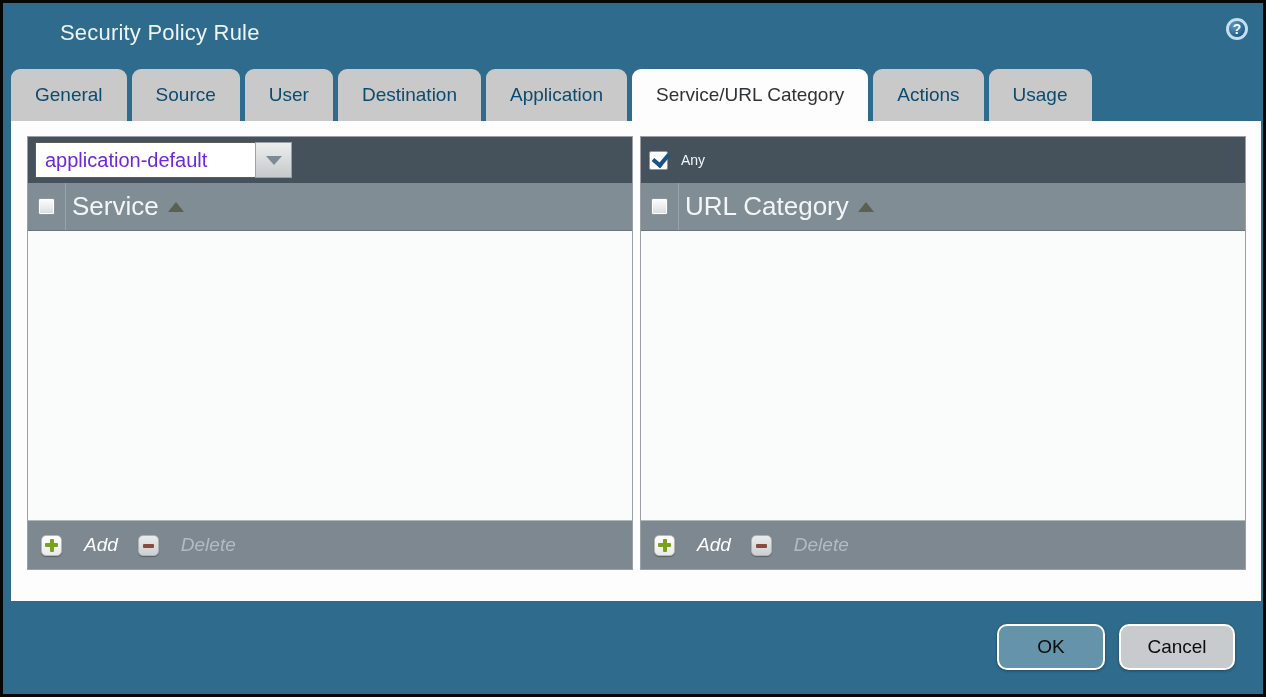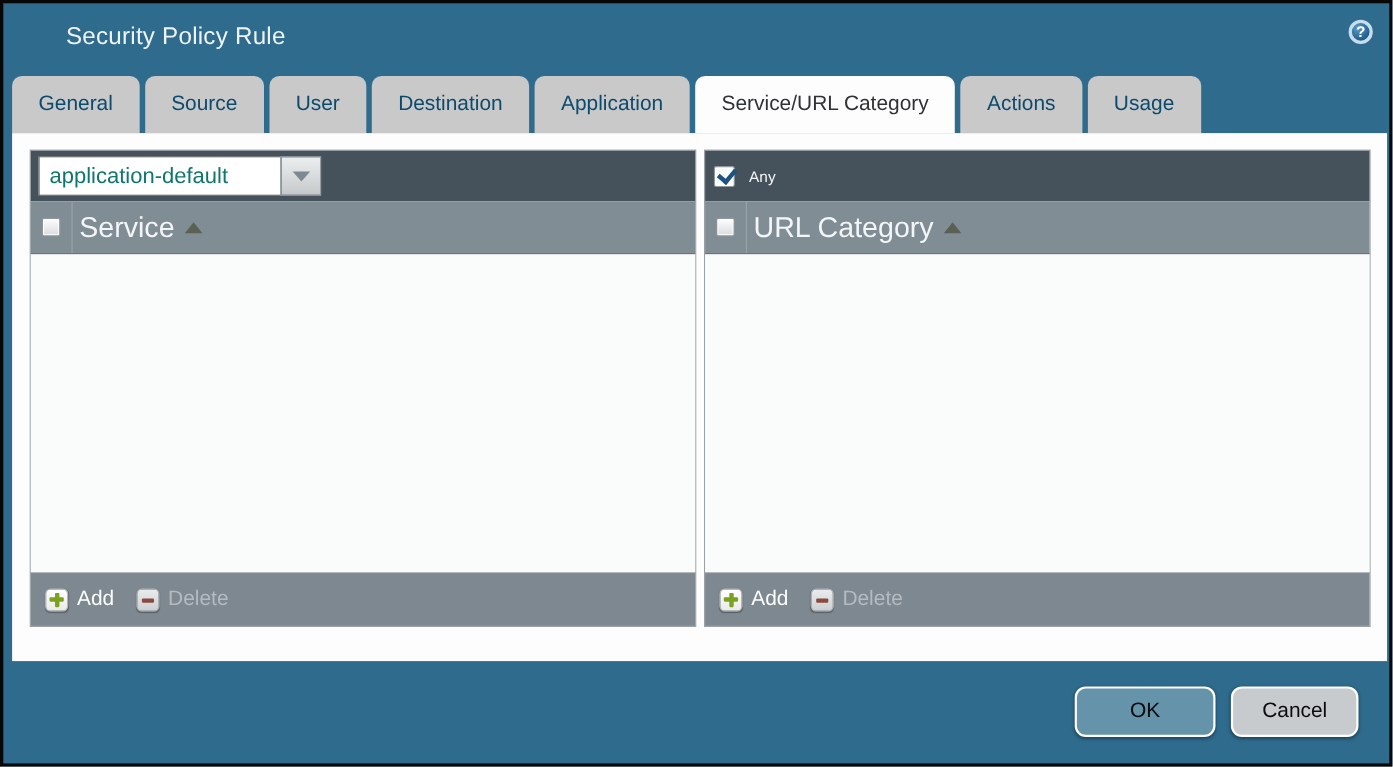--- a/index.html
+++ b/index.html
@@ -28,21 +28,21 @@
   .panel { position:absolute; top:15px; width:606px; height:434px; border:1px solid #9aa0a5;
            display:flex; flex-direction:column; background:#fafbfb; }
   .panel-left { left:16px; }
   .panel-right { left:629px; }
 
   .panel-toolbar { height:46px; background:#46525b; flex:0 0 auto; display:flex; align-items:center;
                    padding-left:7px; }
 
   .combo { display:flex; align-items:stretch; height:36px; }
   .combo-input { width:220px; height:36px; border:1px solid #5c5c5c; border-right:none; background:#ffffff;
-                 font-family:"Liberation Sans", sans-serif; font-size:20px; color:#0f766e; padding:0 0 0 9px; outline:none; }
+                 font-family:"Liberation Sans", sans-serif; font-size:20px; color:#6d28d9; padding:0 0 0 9px; outline:none; }
   .combo-btn { width:37px; height:36px; background:linear-gradient(#eceeee,#c6c9cb); border:1px solid #9aa2a7;
                display:flex; align-items:center; justify-content:center; cursor:pointer; }
   .chevron-down { width:0; height:0; border-left:8px solid transparent; border-right:8px solid transparent;
                   border-top:9px solid #7e8a93; }
 
   .any-row { display:flex; align-items:center; gap:13px; padding-left:8px; }
   .any-label { color:#f2f5f7; font-size:14px; }
 
   .table-header { height:48px; background:#808d95; flex:0 0 auto; display:flex; align-items:center;
                   border-bottom:1px solid #6d757c; position:relative; }
@@ -55,40 +55,40 @@
   .checkbox { width:17px; height:17px; border:1px solid #8f979c; border-radius:2px;
               background:linear-gradient(#fefefe,#d9dcde); box-shadow:inset 0 0 0 1px #ffffff; cursor:pointer; }
   .checkbox.checked { width:19px; height:19px; background:#fbfcfd; position:relative; overflow:visible; }
   .checkbox.checked::after { content:""; position:absolute; left:3px; top:1px; width:12px; height:7px;
               border-left:4px solid #1d5380; border-bottom:4px solid #1d5380; transform:rotate(-50deg); }
 
   .table-body { flex:1 1 auto; background:#fafbfb; }
 
   .panel-footer { height:49px; background:#7e8891; flex:0 0 auto; display:flex; align-items:center;
                   gap:20px; padding-left:13px; border-top:1px solid #b2b7ba; }
-  .footer-btn { display:flex; align-items:center; gap:8px; cursor:pointer; }
+  .footer-btn { display:flex; align-items:center; gap:22px; cursor:pointer;font-style:italic; }
   .footer-btn .label { font-size:19px; color:#fdfefe; }
   .footer-btn.disabled .label { color:#b3bbc0; }
 
   .mini-icon { width:21px; height:21px; border-radius:5px; position:relative;
                box-shadow:0 1px 1px rgba(0,0,0,0.3); }
   .plus-icon { background:linear-gradient(#ffffff,#e8ebe7); border:1px solid #b5b9b2; }
   .plus-icon::before { content:""; position:absolute; left:3px; right:3px; top:7.5px; height:4px;
                        background:#7aa21e; border-radius:1px; }
   .plus-icon::after  { content:""; position:absolute; top:3px; bottom:3px; left:7.5px; width:4px;
                        background:#7aa21e; border-radius:1px; }
   .minus-icon { background:linear-gradient(#e9ebec,#cdd0d2); border:1px solid #aeb3b6; }
   .minus-icon::before { content:""; position:absolute; left:4px; right:4px; top:8px; height:4px;
                         background:#8a4a3f; border-radius:1px; }
 
   
   .action-buttons { position:absolute; right:28px; bottom:24px; display:flex; gap:14px; }
   .btn { height:46px; border-radius:10px; border:2px solid #ffffff; font-family:"Liberation Sans", sans-serif;
          font-size:19px; color:#0c0c0c; cursor:pointer; box-shadow:0 1px 3px rgba(0,0,0,0.35); }
-  .btn-ok { width:128px; background:#6493aa; }
+  .btn-ok { width:108px; background:#6493aa; }
   .btn-cancel { width:116px; background:#c8cbce; }
 </style>
 </head>
 <body>
 
 <div class="frame">
 
   <div class="dialog-title">Security Policy Rule</div>
   <div class="help-icon">?</div>
 

